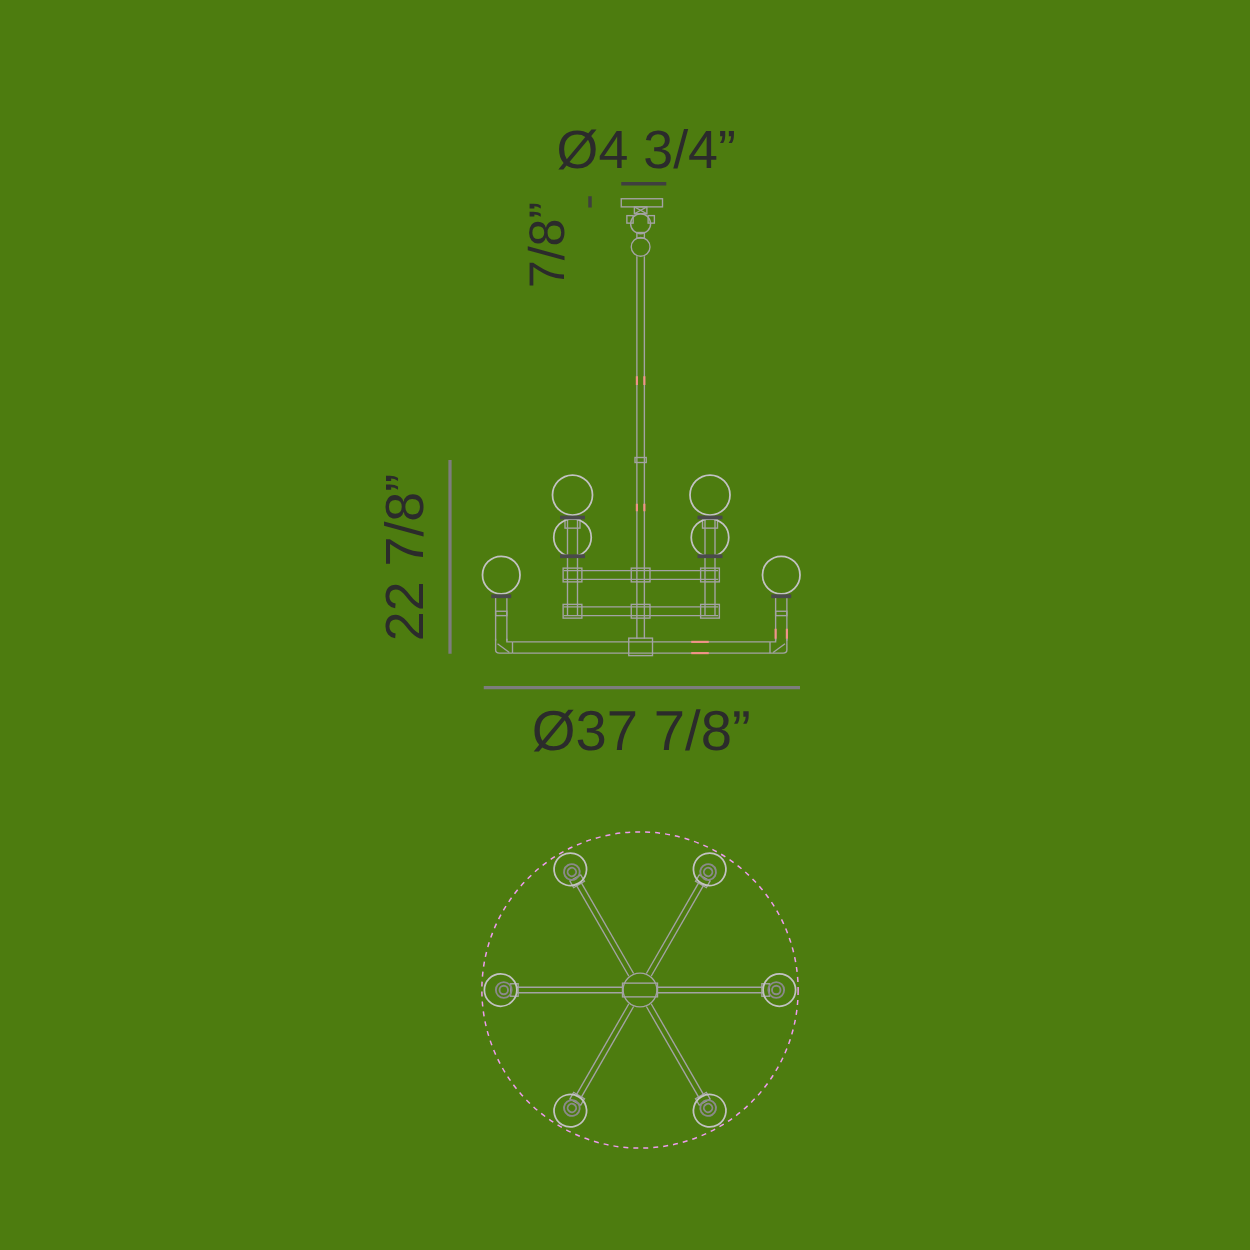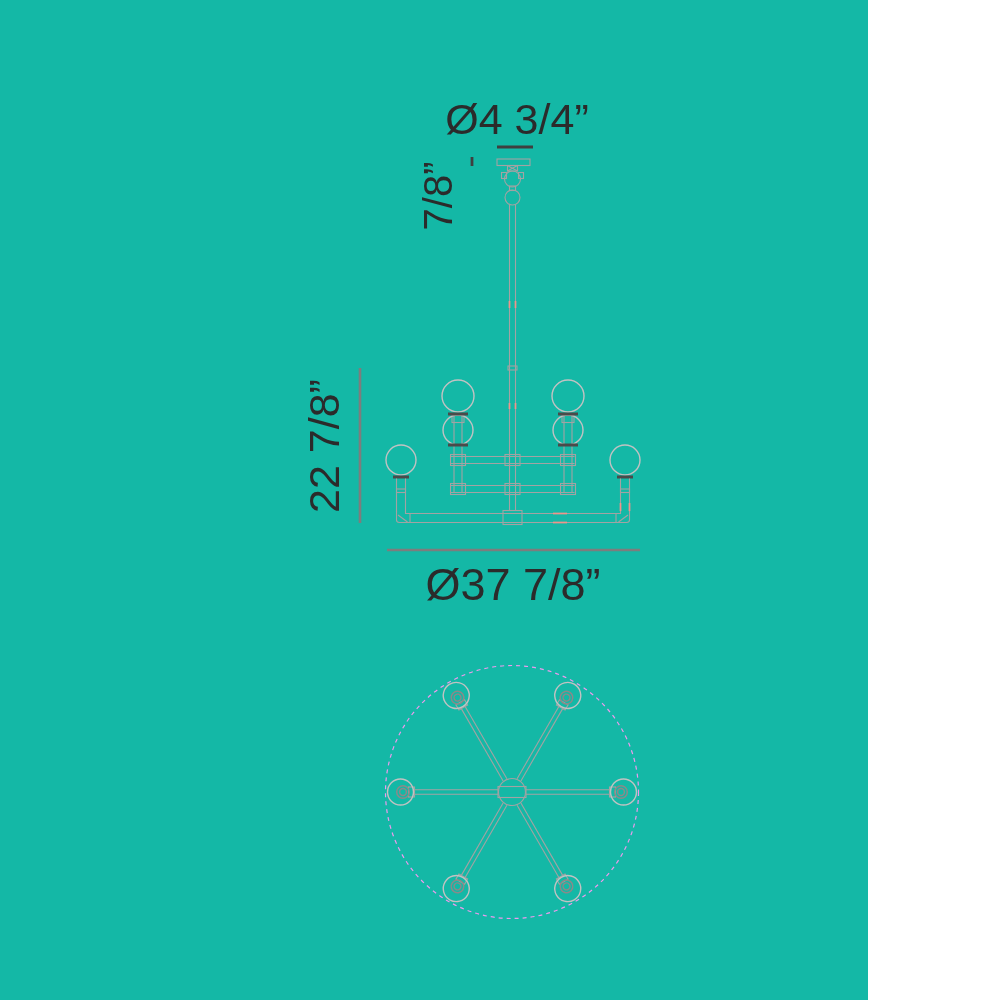--- a/index.html
+++ b/index.html
@@ -5,23 +5,23 @@
   html, body {
     margin: 0;
     padding: 0;
     background: #ffffff;
     width: 1000px;
     height: 1000px;
     overflow: hidden;
   }
   .stage {
     position: relative;
-    width: 868px;
+    width: 1000px;
     height: 1000px;
-    background: #14b8a6;
+    background: #4d7c0f;
   }
   svg { display: block; }
 
   .ln    { stroke: var(--line);    fill: none; stroke-width: 1.1; }
   .ln-r  { stroke: var(--line);    fill: none; stroke-width: 1.1; }
   .globe { stroke: var(--globe);   fill: none; stroke-width: 1.4; }
   .cap   { fill: var(--dark); stroke: none; }
   .ring  { stroke: var(--ring);    fill: none; stroke-width: 1.5; }
   .dash  { stroke: var(--magenta); fill: none; stroke-width: 1.2; stroke-dasharray: 4 4; }
   .red   { stroke: var(--red);     fill: none; stroke-width: 1.7; }

